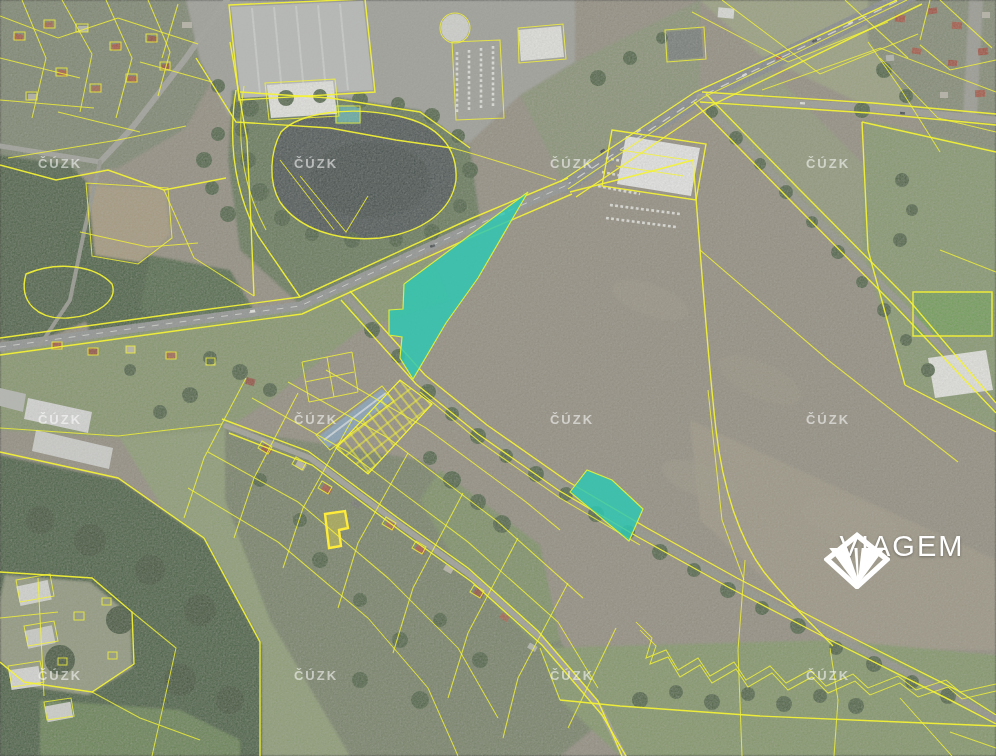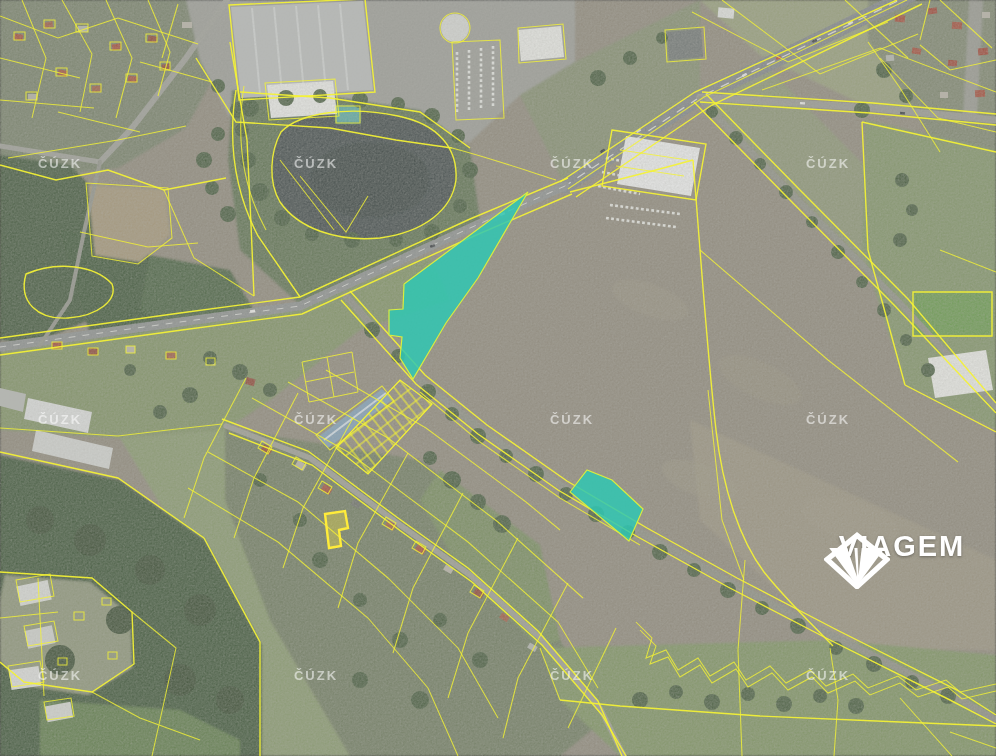--- a/index.html
+++ b/index.html
@@ -12,21 +12,21 @@
     font-family:"Liberation Sans",sans-serif;
     font-size:13px;font-weight:600;letter-spacing:2px;
     fill:rgba(255,255,255,0.55);text-anchor:middle;
   }
   .logo{
     position:absolute;left:824px;top:532px;width:156px;
     display:flex;flex-direction:column;align-items:center;gap:5px;
     pointer-events:none;
   }
   .logo-text{
-    color:#ffffff;font-weight:700;font-size:29px;letter-spacing:2px;
+    color:#ffffff;font-weight:400;font-size:29px;letter-spacing:2px;
     text-shadow:0 1px 3px rgba(0,0,0,0.35);
     font-family:"Liberation Sans",sans-serif;line-height:1;
   }
   .cad{stroke:#f4f235;fill:none;stroke-width:1.4;opacity:.93;}
   .cad-thin{stroke:#f4f235;fill:none;stroke-width:1.05;opacity:.8;}
   .dash-cars{stroke:#eceeea;stroke-width:2.6;stroke-dasharray:2.8 2.4;fill:none;opacity:.9;}
 </style>
 </head>
 <body>
 

